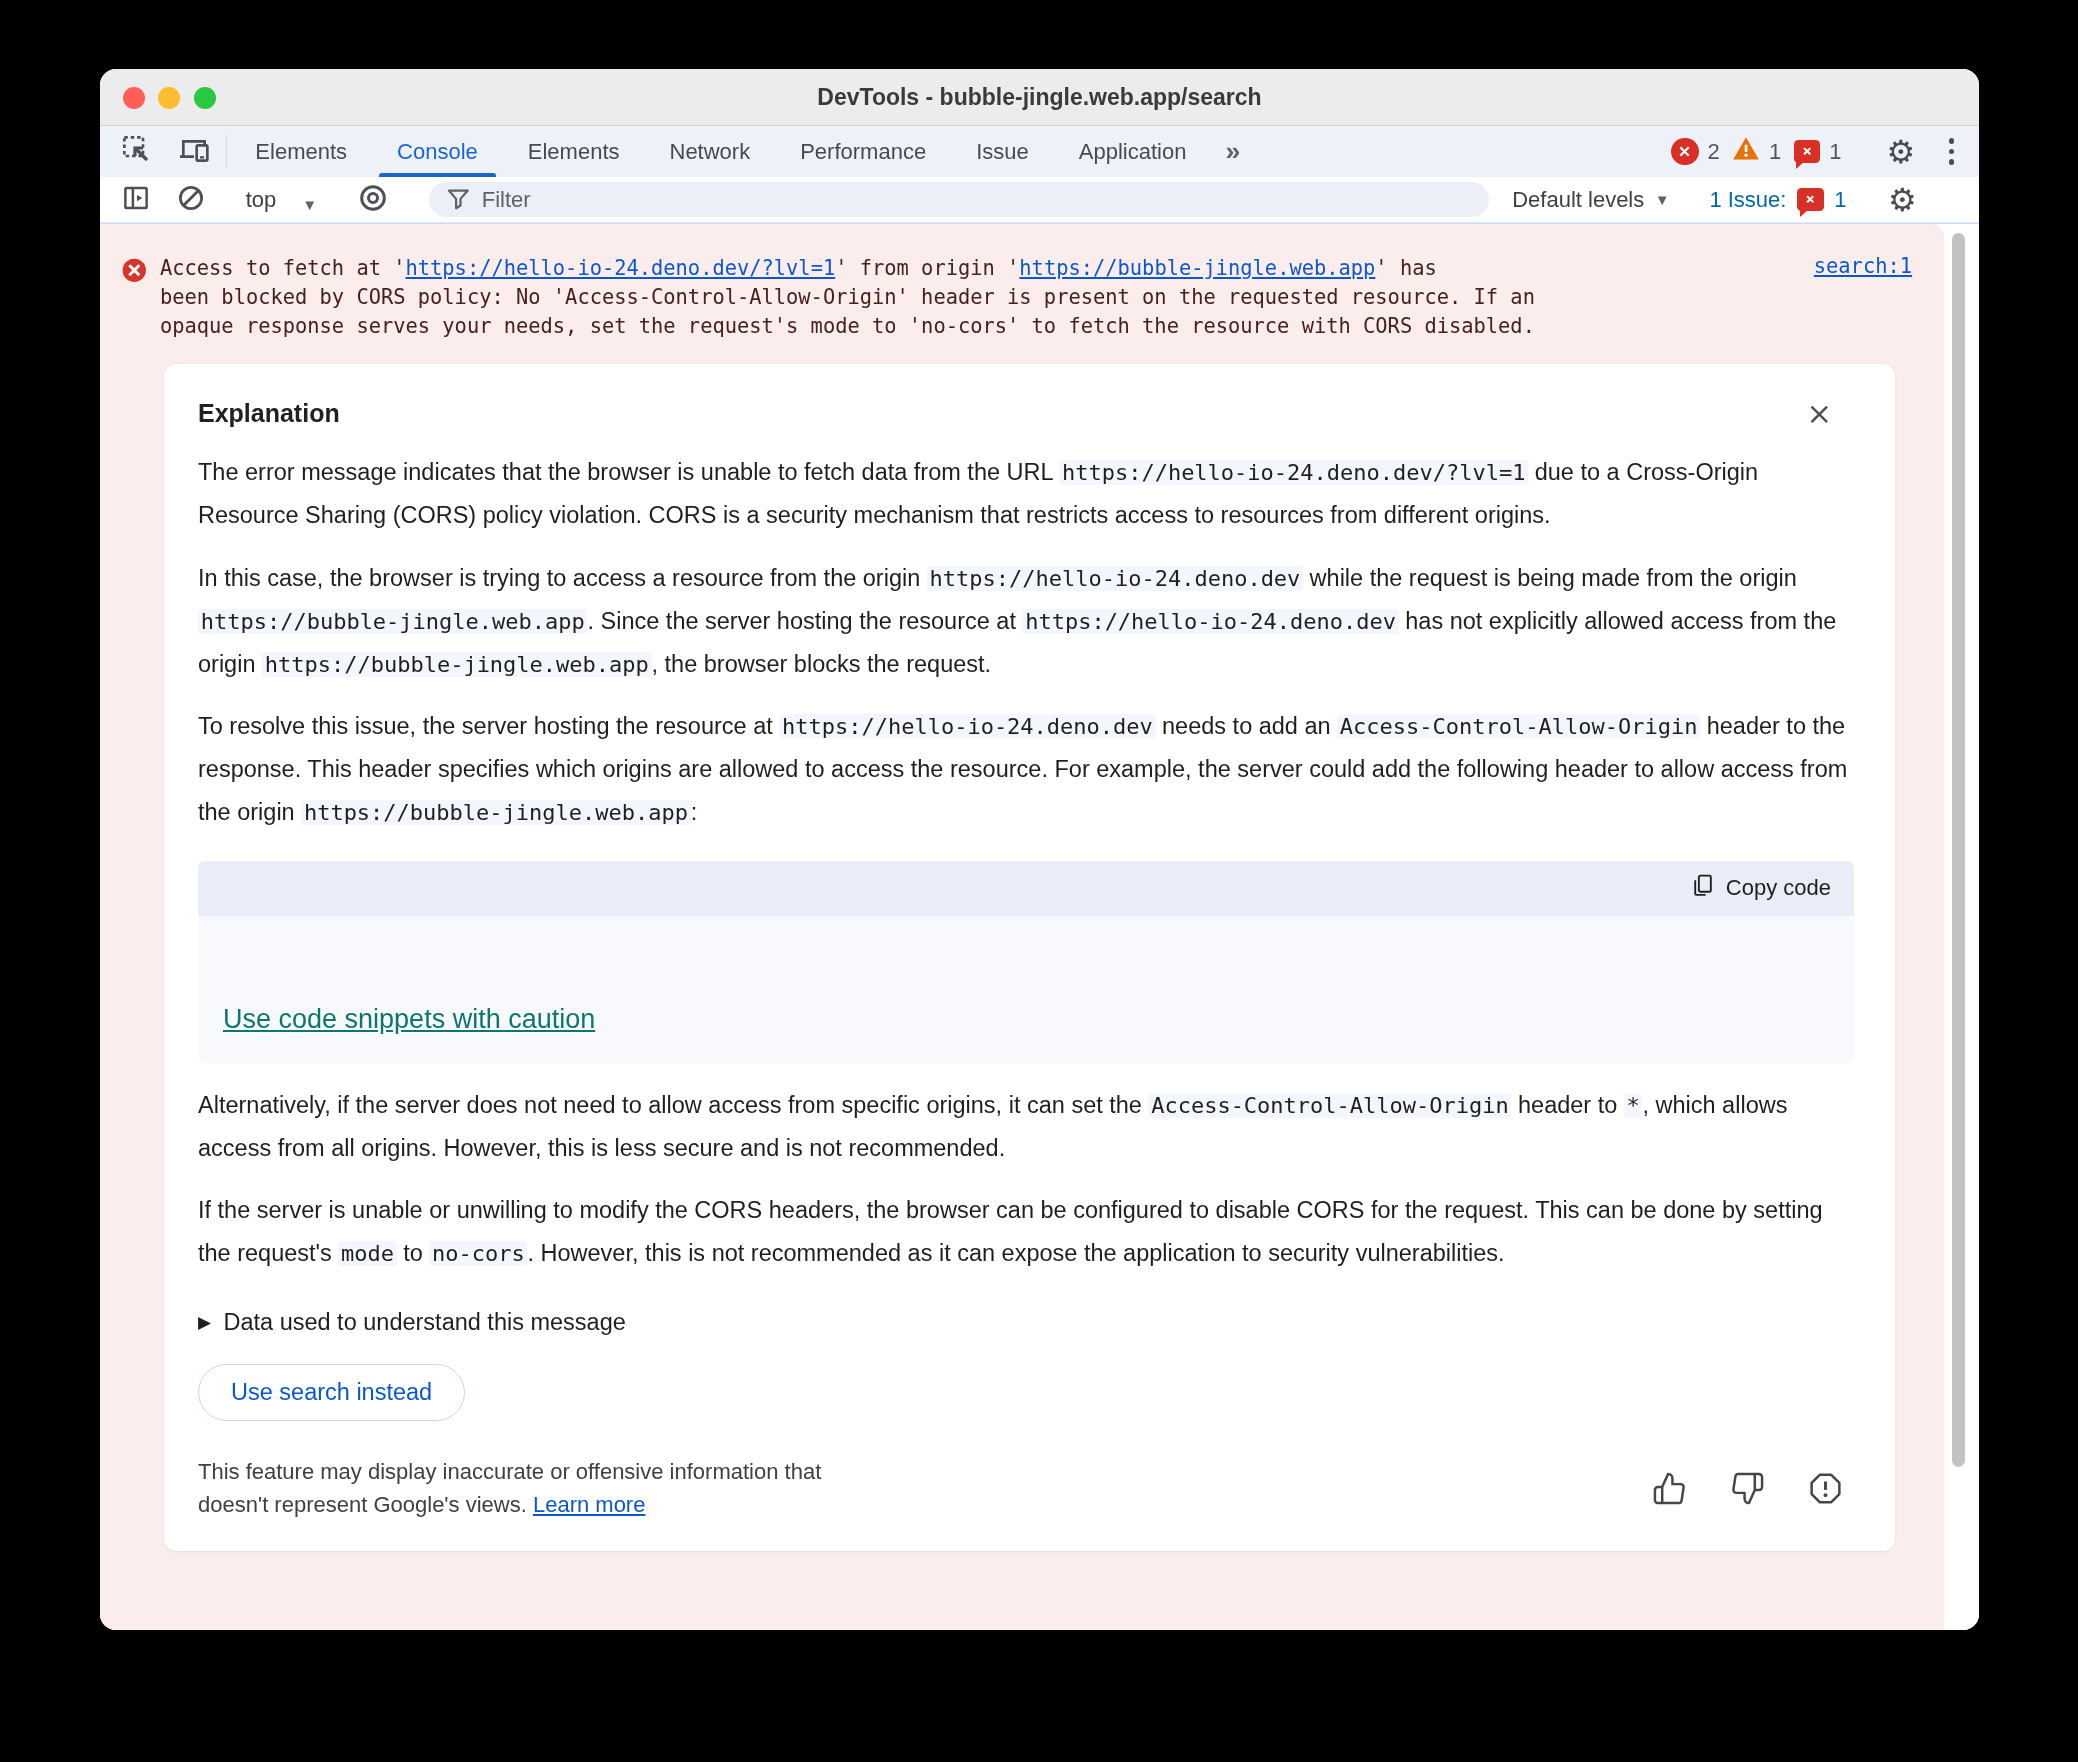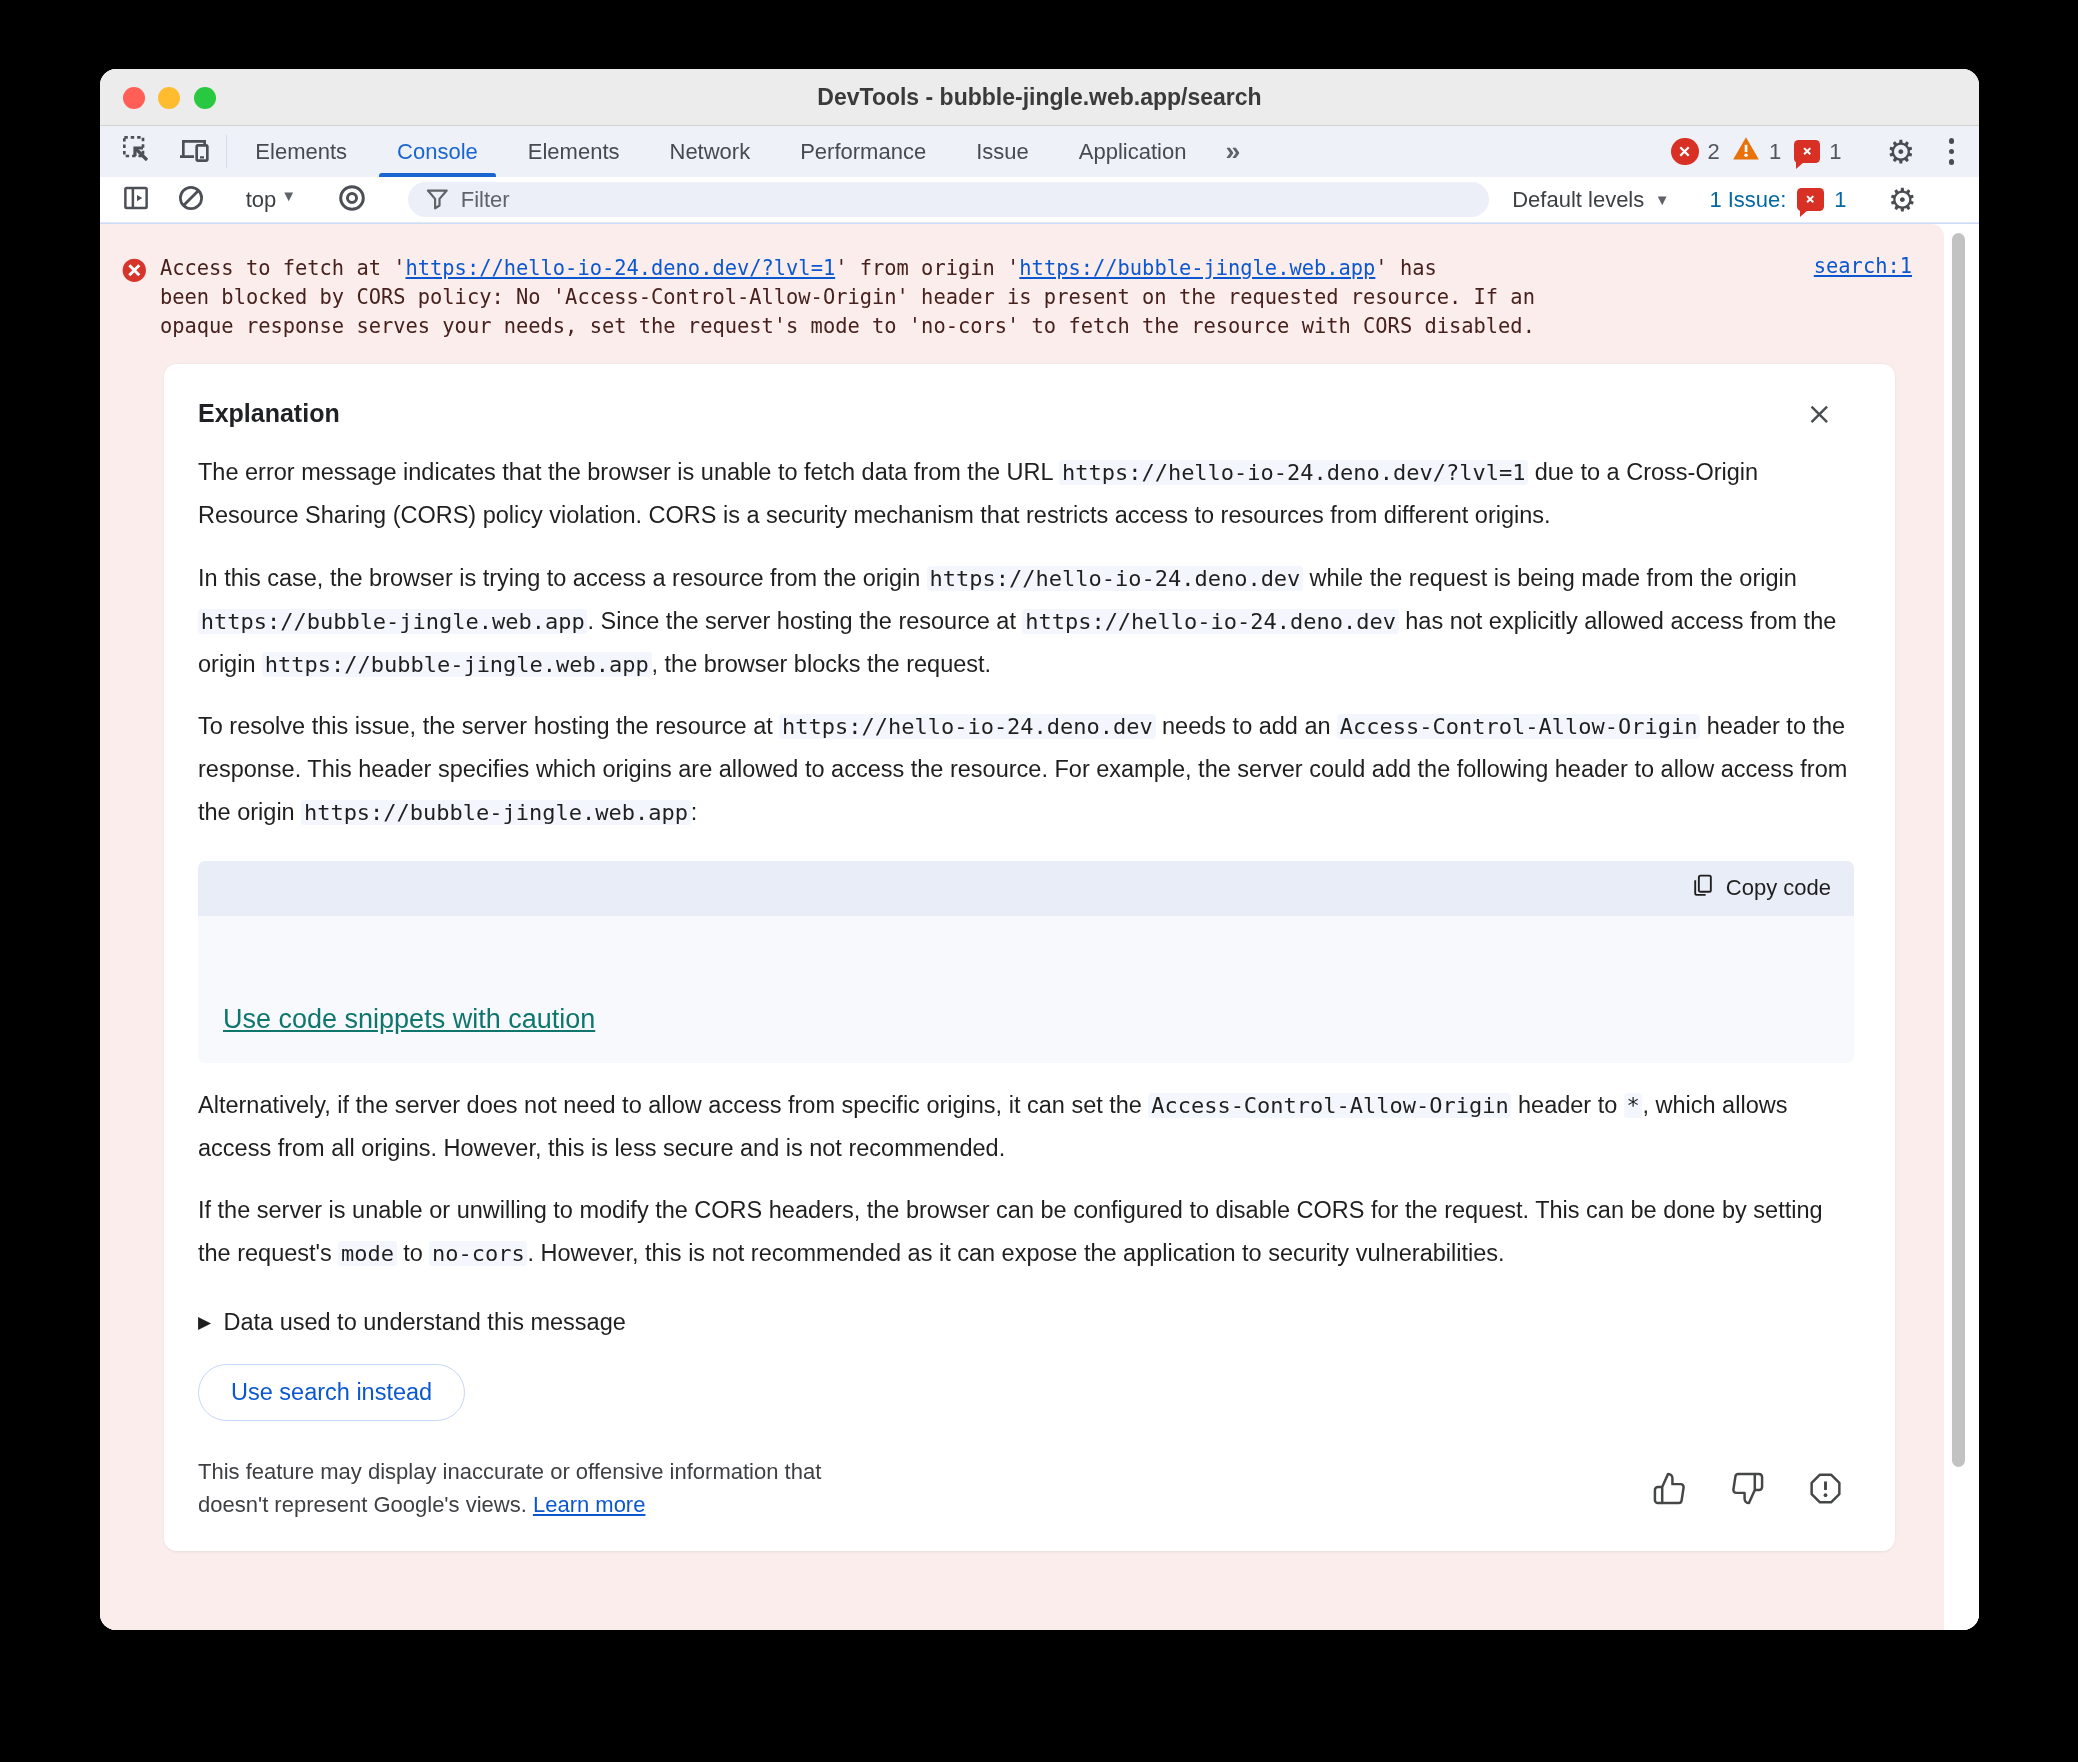--- a/index.html
+++ b/index.html
@@ -37,21 +37,21 @@
   .issues-chip::after { content:""; position:absolute; left:2.7px; bottom:-6.2px; border-left:8px solid #d93025;
                         border-bottom:7px solid transparent; }
   .gear { font-size:32px; color:#494c50; line-height:1; }
   .dots { display:flex; flex-direction:column; gap:5.3px; padding:0 8.9px; }
   .dots i { width:5.3px; height:5.3px; border-radius:50%; background:#494c50; }
 
   
   .ctoolbar { height:46px; flex:none; background:#fff; display:flex; align-items:center; padding:0 12.4px; gap:7px;
               border-bottom:0.9px solid #e3e7f0; }
   .ctoolbar .icon-btn { display:flex; align-items:center; justify-content:center; padding:0 8.9px; cursor:pointer; }
-  .ctx { display:flex; align-items:flex-start; gap:5px; font-size:22px; color:#3c4043; padding:0 8.9px; }
+  .ctx { display:flex; align-items:flex-end; gap:26px; font-size:22px; color:#3c4043; padding:0 8.9px; }
   .caret { font-size:15px; color:#5f6368; }
   .filter-wrap { flex:1; height:35px; margin:0 8.9px; background:#eceff7; border-radius:17.7px;
                  display:flex; align-items:center; padding:0 16px; gap:10.6px; }
   .filter-input { border:none; outline:none; background:transparent; font-size:22px; color:#3c4043; width:100%;
                   font-family:"Liberation Sans",sans-serif; }
   .filter-input::placeholder { color:#5f6368; opacity:1; }
   .tb-right { display:flex; align-items:center; gap:8.9px; padding-right:41px; }
   .levels { display:flex; align-items:center; gap:10.6px; font-size:22px; color:#3c4043; padding:0 7px; }
   .issue-counter { display:flex; align-items:center; gap:10.6px; font-size:22px; color:#0369a1; padding:0 7px; }
 

